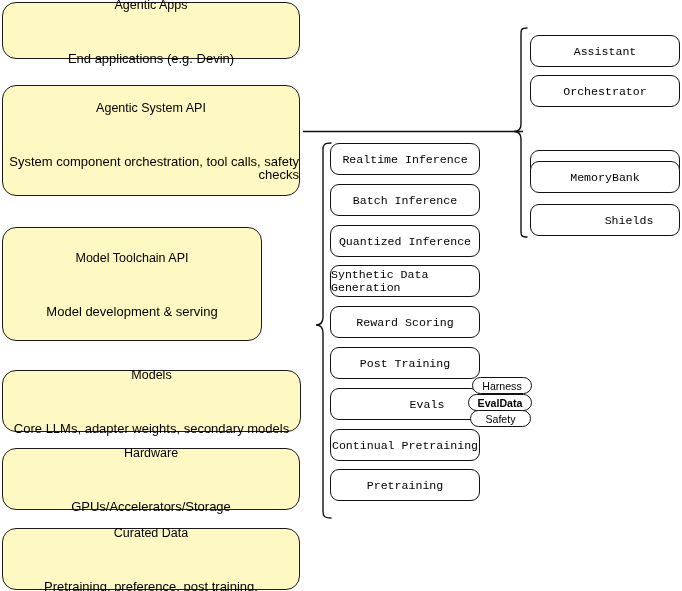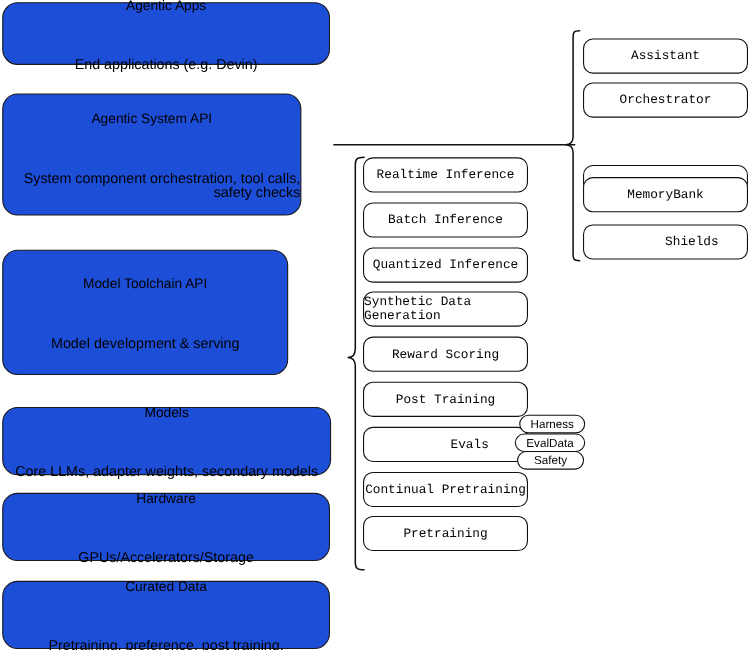--- a/index.html
+++ b/index.html
@@ -16,21 +16,21 @@
     width: 682px;
     height: 591px;
     overflow: hidden;
     background: #ffffff;
   }
   .layer-box {
     position: absolute;
     box-sizing: border-box;
     border: 1.3px solid #1a1a1a;
     border-radius: 14px;
-    background: #1d4ed8;
+    background: #fef9c3;
     display: flex;
     flex-direction: column;
     align-items: center;
     justify-content: center;
     gap: 36px;
   }
   .layer-title {
     font-size: 12.5px;
     line-height: 16px;
     color: #000;
@@ -106,21 +106,21 @@
              C 321 325, 323 328, 323 333
              L 323 511
              C 323 516, 324 518, 331 518" fill="none" stroke="#111111" stroke-width="1.4" stroke-linecap="round"></path>
   </svg>
 
   <div class="layer-box" style="left:2px; top:2px; width:298px; height:57px;">
     <div class="layer-title">Agentic Apps</div>
     <div class="layer-sub">End applications (e.g. Devin)</div>
   </div>
 
-  <div class="layer-box" style="left:2px; top:85px; width:272px; height:111px;">
+  <div class="layer-box" style="left:2px; top:85px; width:298px; height:111px;">
     <div class="layer-title">Agentic System API</div>
     <div class="layer-sub">System component orchestration, tool calls, safety checks</div>
   </div>
 
   <div class="layer-box" style="left:2px; top:227px; width:260px; height:114px;">
     <div class="layer-title">Model Toolchain API</div>
     <div class="layer-sub">Model development &amp; serving</div>
   </div>
 
   <div class="layer-box" style="left:2px; top:370px; width:299px; height:62px;">
@@ -162,21 +162,21 @@
   <div class="pill-box" style="left:330px; top:429px;">
     <span>Continual Pretraining</span>
   </div>
   <div class="pill-box" style="left:330px; top:469px;">
     <span>Pretraining</span>
   </div>
 
   <div class="mini-pill" style="left:472px; top:377px; width:60px;">
     <span>Harness</span>
   </div>
-  <div class="mini-pill" style="left:468px; top:394px; width:64px;">
+  <div class="mini-pill" style="left:468px; top:394px; width:64px;font-weight:bold;">
     <span>EvalData</span>
   </div>
   <div class="mini-pill" style="left:470px; top:410px; width:61px;">
     <span>Safety</span>
   </div>
 
   <div class="pill-box" style="left:530px; top:35px;">
     <span>Assistant</span>
   </div>
   <div class="pill-box" style="left:530px; top:75px;">

